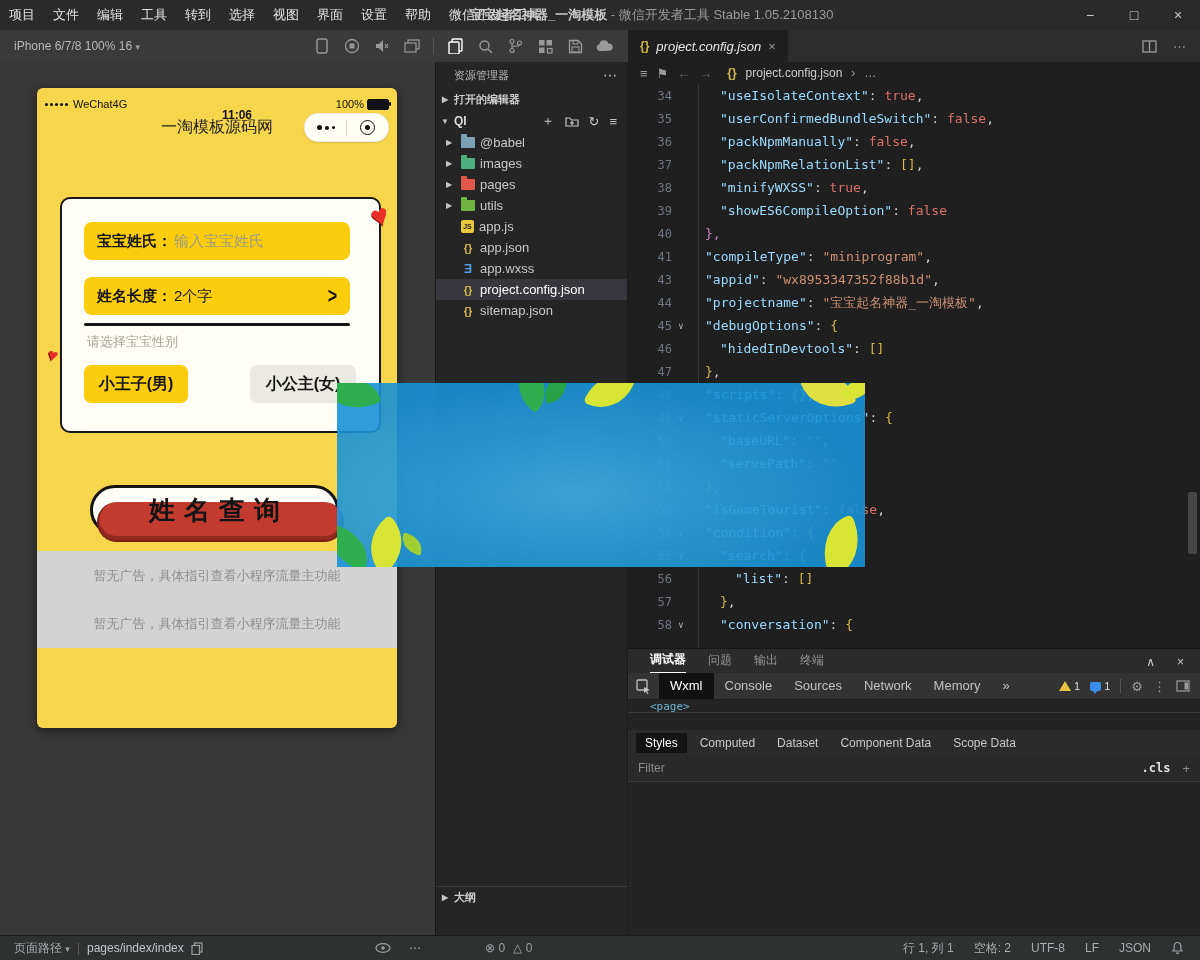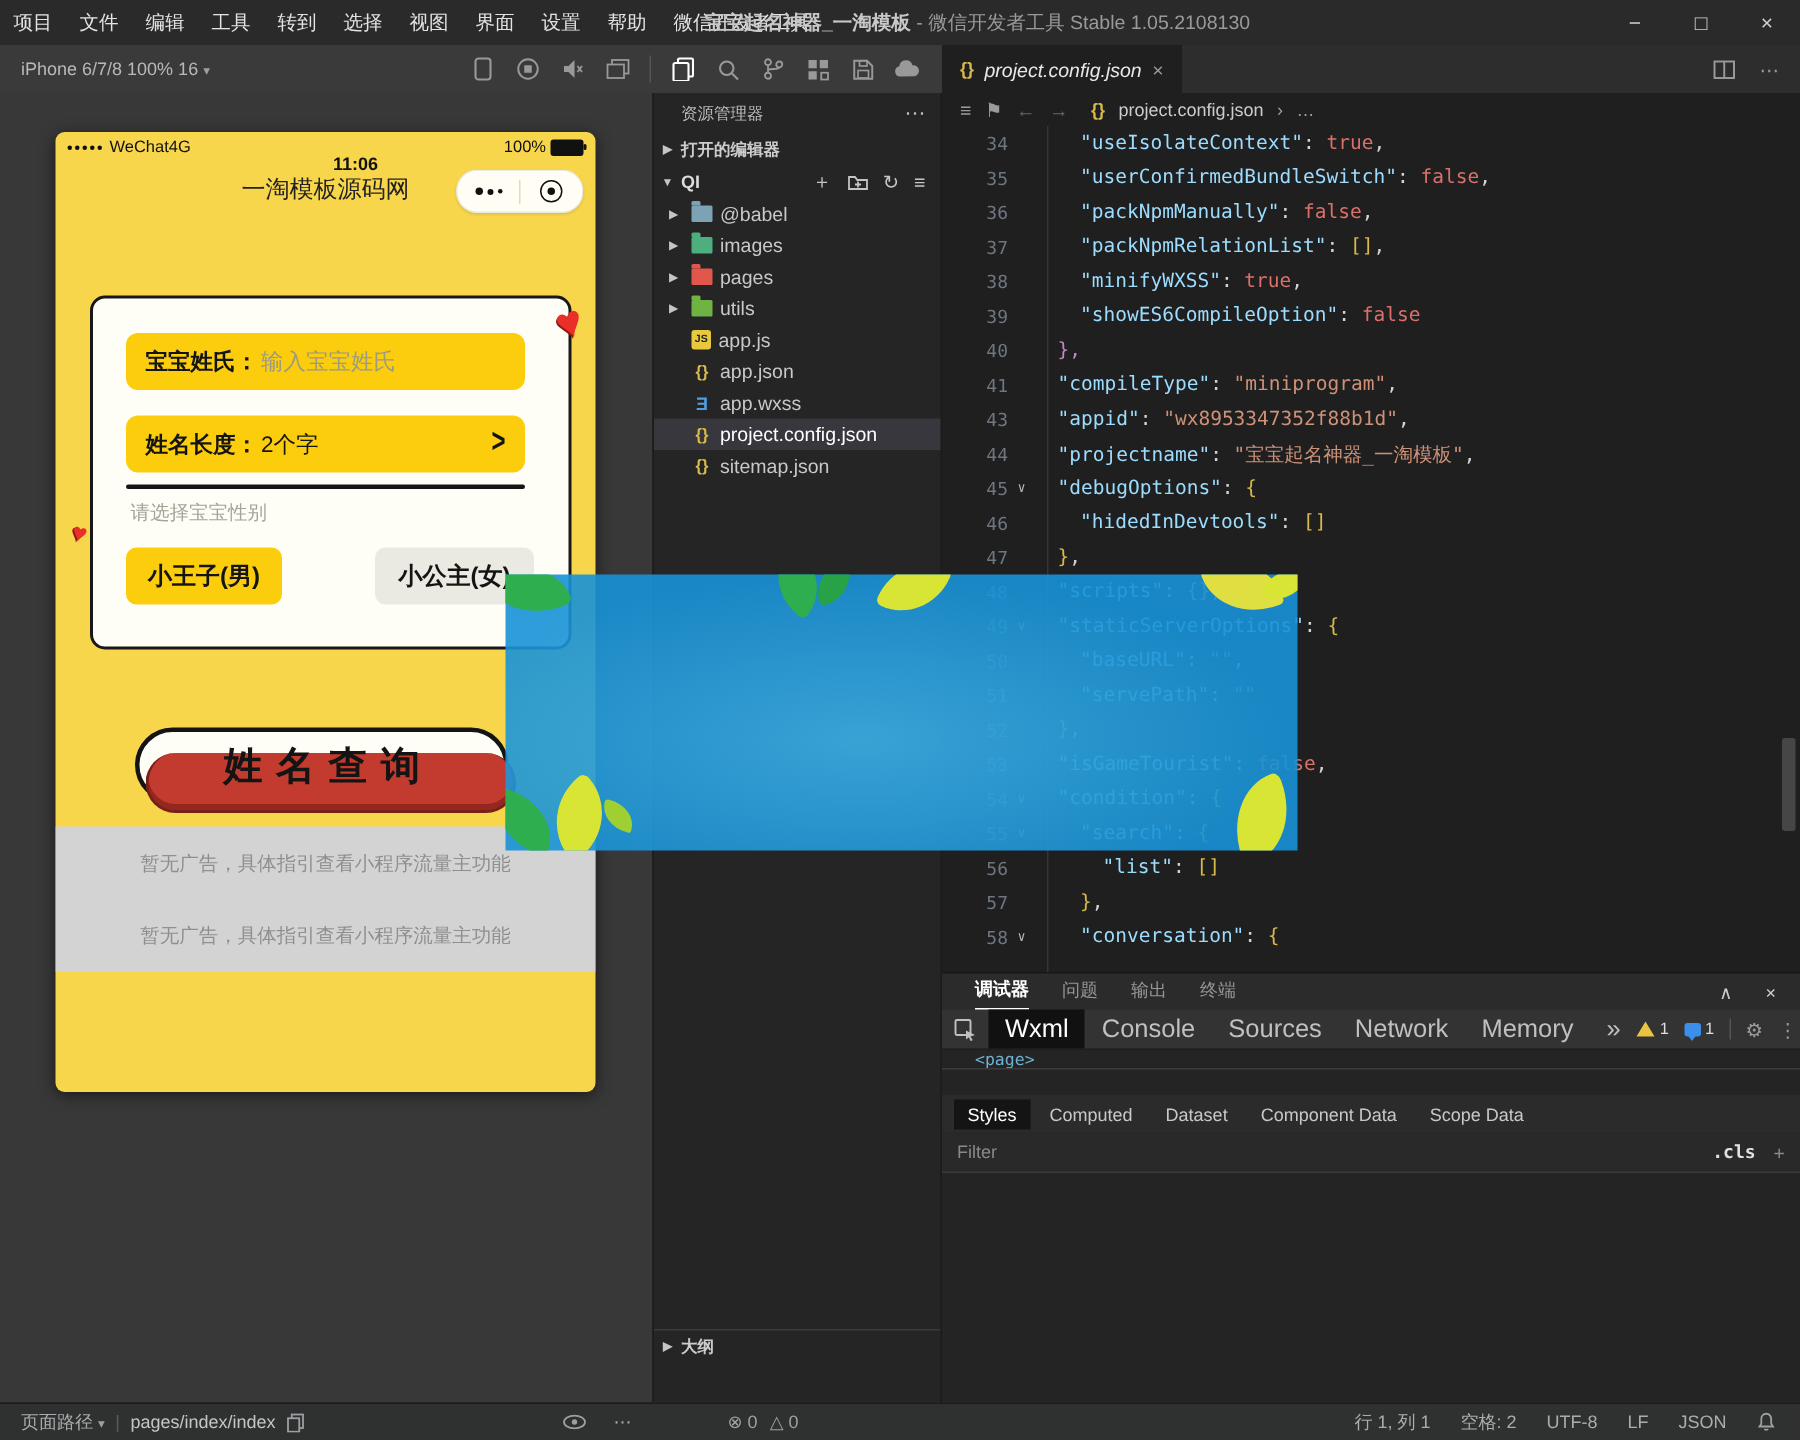--- a/index.html
+++ b/index.html
@@ -28,21 +28,21 @@
   #file-tab{height:32px;background:#1f1f1f;display:flex;align-items:center;padding:0 12px;gap:7px;}
   #file-tab .fname{font-style:italic;font-size:13px;color:#e8e8e8;}
   .braces{color:#d7ba4a;font-weight:bold;font-size:12px;}
   .dim-ico{color:#9a9a9a;font-size:13px;}
   #tab-actions{margin-left:auto;display:flex;align-items:center;gap:16px;padding-right:14px;}
 
   
   #sim-panel{left:0;top:62px;width:435px;height:873px;background:#383838;}
   #phone{left:37px;top:26px;width:360px;height:640px;background:#f8d64b;border-radius:6px;
          box-shadow:0 2px 10px rgba(0,0,0,.55);overflow:hidden;}
-  #wx-status{left:0;top:0;width:360px;height:20px;display:flex;align-items:center;font-size:11px;color:#111;padding:4px 8px;box-sizing:border-box;}
+  #wx-status{left:0;top:0;width:360px;height:20px;display:flex;align-items:center;font-size:11px;color:#111;padding:16px 8px;box-sizing:border-box;}
   .sig-dot{width:3px;height:3px;border-radius:50%;background:#111;margin-right:2px;}
   #wx-time{position:absolute;left:0;width:400px;text-align:center;font-weight:bold;font-size:12px;margin-top:22px;}
   #wx-batt{margin-left:auto;display:flex;align-items:center;gap:3px;font-size:11px;}
   .batt{width:20px;height:9px;border:1px solid #111;border-radius:2px;position:relative;background:#111;}
   .batt::after{content:"";position:absolute;right:-3px;top:2px;width:2px;height:4px;background:#111;border-radius:1px;}
   #wx-nav{left:0;top:20px;width:360px;height:38px;}
   #nav-title{position:absolute;left:0;top:0;width:360px;text-align:center;line-height:38px;font-size:16px;color:#222;}
   #capsule{position:absolute;right:8px;top:5px;width:83px;height:27px;background:#fffdf4;border:1px solid rgba(0,0,0,.08);
            border-radius:14px;display:flex;align-items:center;box-shadow:0 1px 2px rgba(0,0,0,.12);}
   .cap-dots{flex:1;display:flex;justify-content:center;align-items:center;gap:3px;}
@@ -118,21 +118,21 @@
      overflow:hidden;}
   .leaf{position:absolute;border-radius:8% 95% 12% 92%;}
 
   
   #debugger{left:628px;top:648px;width:572px;height:287px;background:#242424;border-top:1px solid #161616;box-sizing:border-box;}
   #dbg-tabs{height:24px;display:flex;align-items:flex-end;gap:22px;padding-left:22px;background:#2b2b2b;}
   .dbg-tab{font-size:12px;color:#969696;padding-bottom:4px;}
   .dbg-tab.active{color:#ffffff;border-bottom:1px solid #ffffff;font-weight:bold;}
   #dbg-tabactions{margin-left:auto;display:flex;gap:22px;padding:0 16px 4px 0;color:#cccccc;font-size:12px;}
   #devtools-bar{height:26px;display:flex;align-items:center;background:#333333;border-bottom:1px solid #1d1d1d;padding-left:8px;}
-  .dt-tab{font-size:17px;color:#c0c0c0;padding:0 11px;line-height:26px;}
+  .dt-tab{font-size:13px;color:#c0c0c0;padding:0 11px;line-height:26px;}
   .dt-tab.active{background:#111111;color:#ffffff;}
   #dt-right{margin-left:auto;display:flex;align-items:center;gap:10px;padding-right:10px;}
   .warn-tri{width:0;height:0;border-left:6px solid transparent;border-right:6px solid transparent;border-bottom:10px solid #e9c341;position:relative;}
   .badge-num{font-size:11px;color:#ddd;margin-left:3px;}
   .chat-ico{width:11px;height:9px;background:#3b8eea;border-radius:2px;position:relative;}
   .chat-ico::after{content:"";position:absolute;left:2px;bottom:-3px;border-left:3px solid transparent;border-right:3px solid transparent;border-top:4px solid #3b8eea;}
   #elem-sliver{height:12px;overflow:hidden;border-bottom:1px solid #3c3c3c;background:#242424;}
   #elem-sliver .tag{font-family:"DejaVu Sans Mono",monospace;font-size:11px;color:#6fb3d2;padding-left:22px;}
   #style-tabs{margin-top:17px;height:25px;display:flex;align-items:center;gap:4px;padding-left:8px;background:#2b2b2b;}
   .st-tab{font-size:12px;color:#c8c8c8;padding:3px 9px;}

